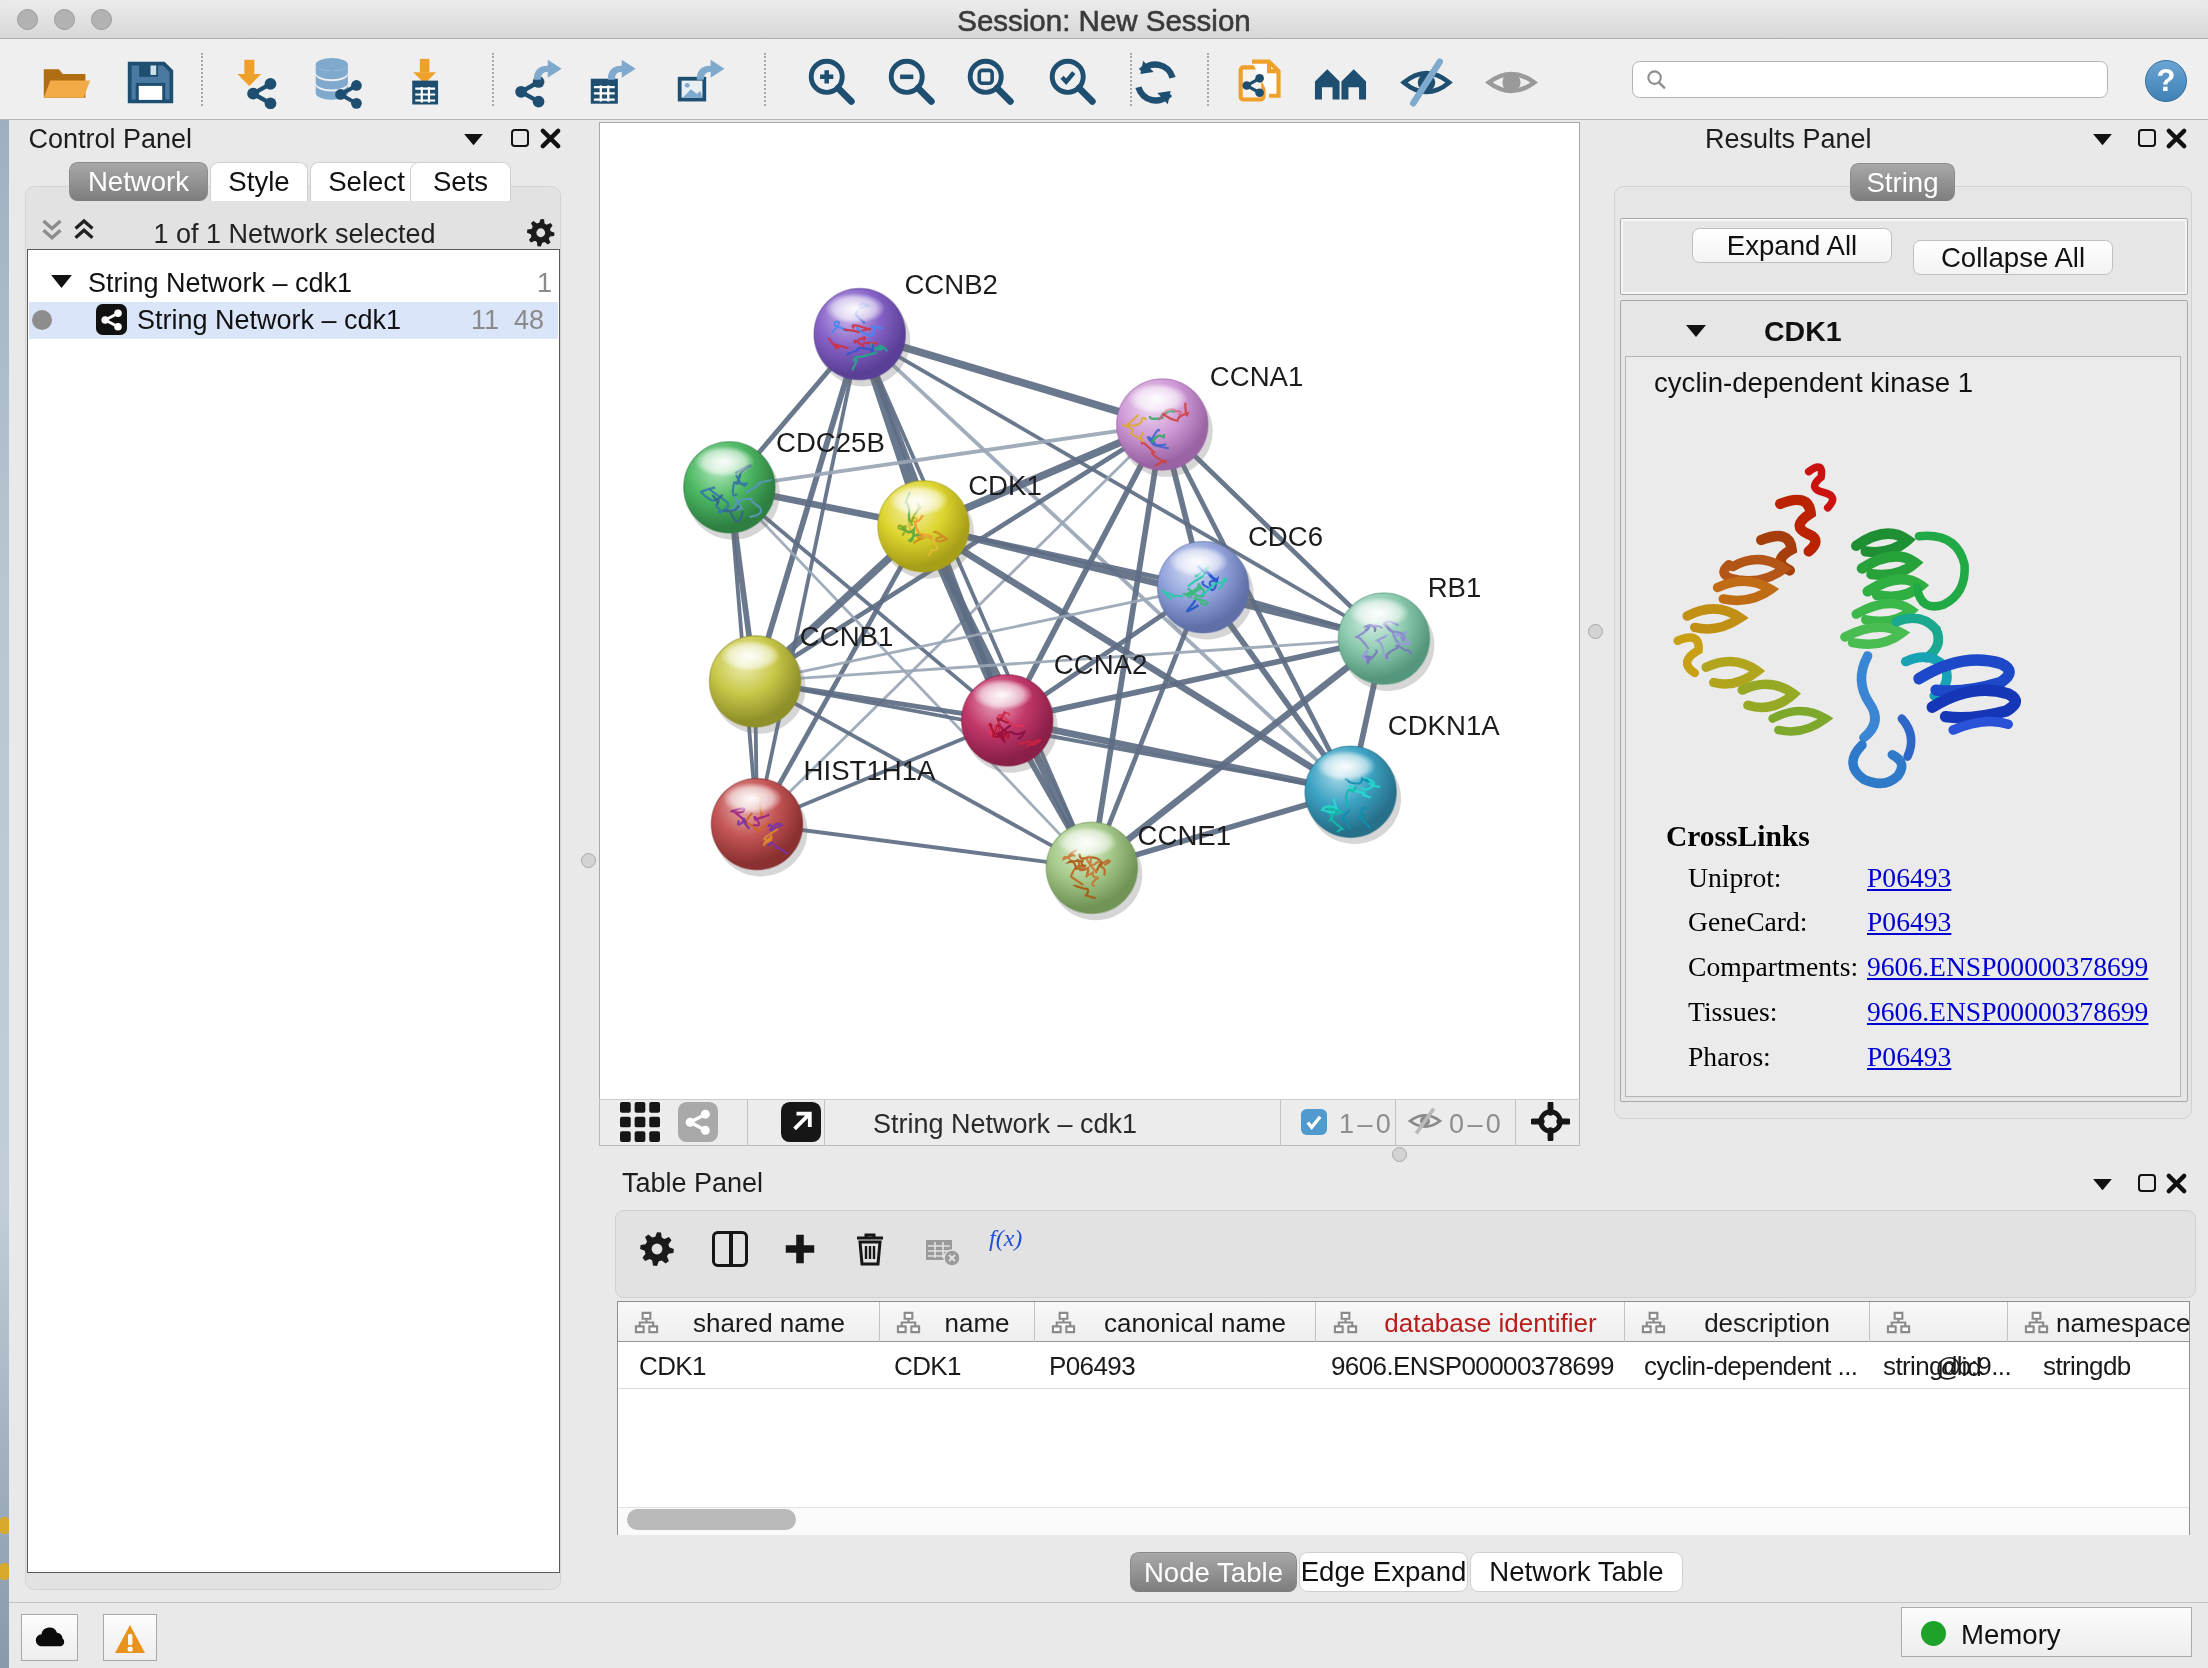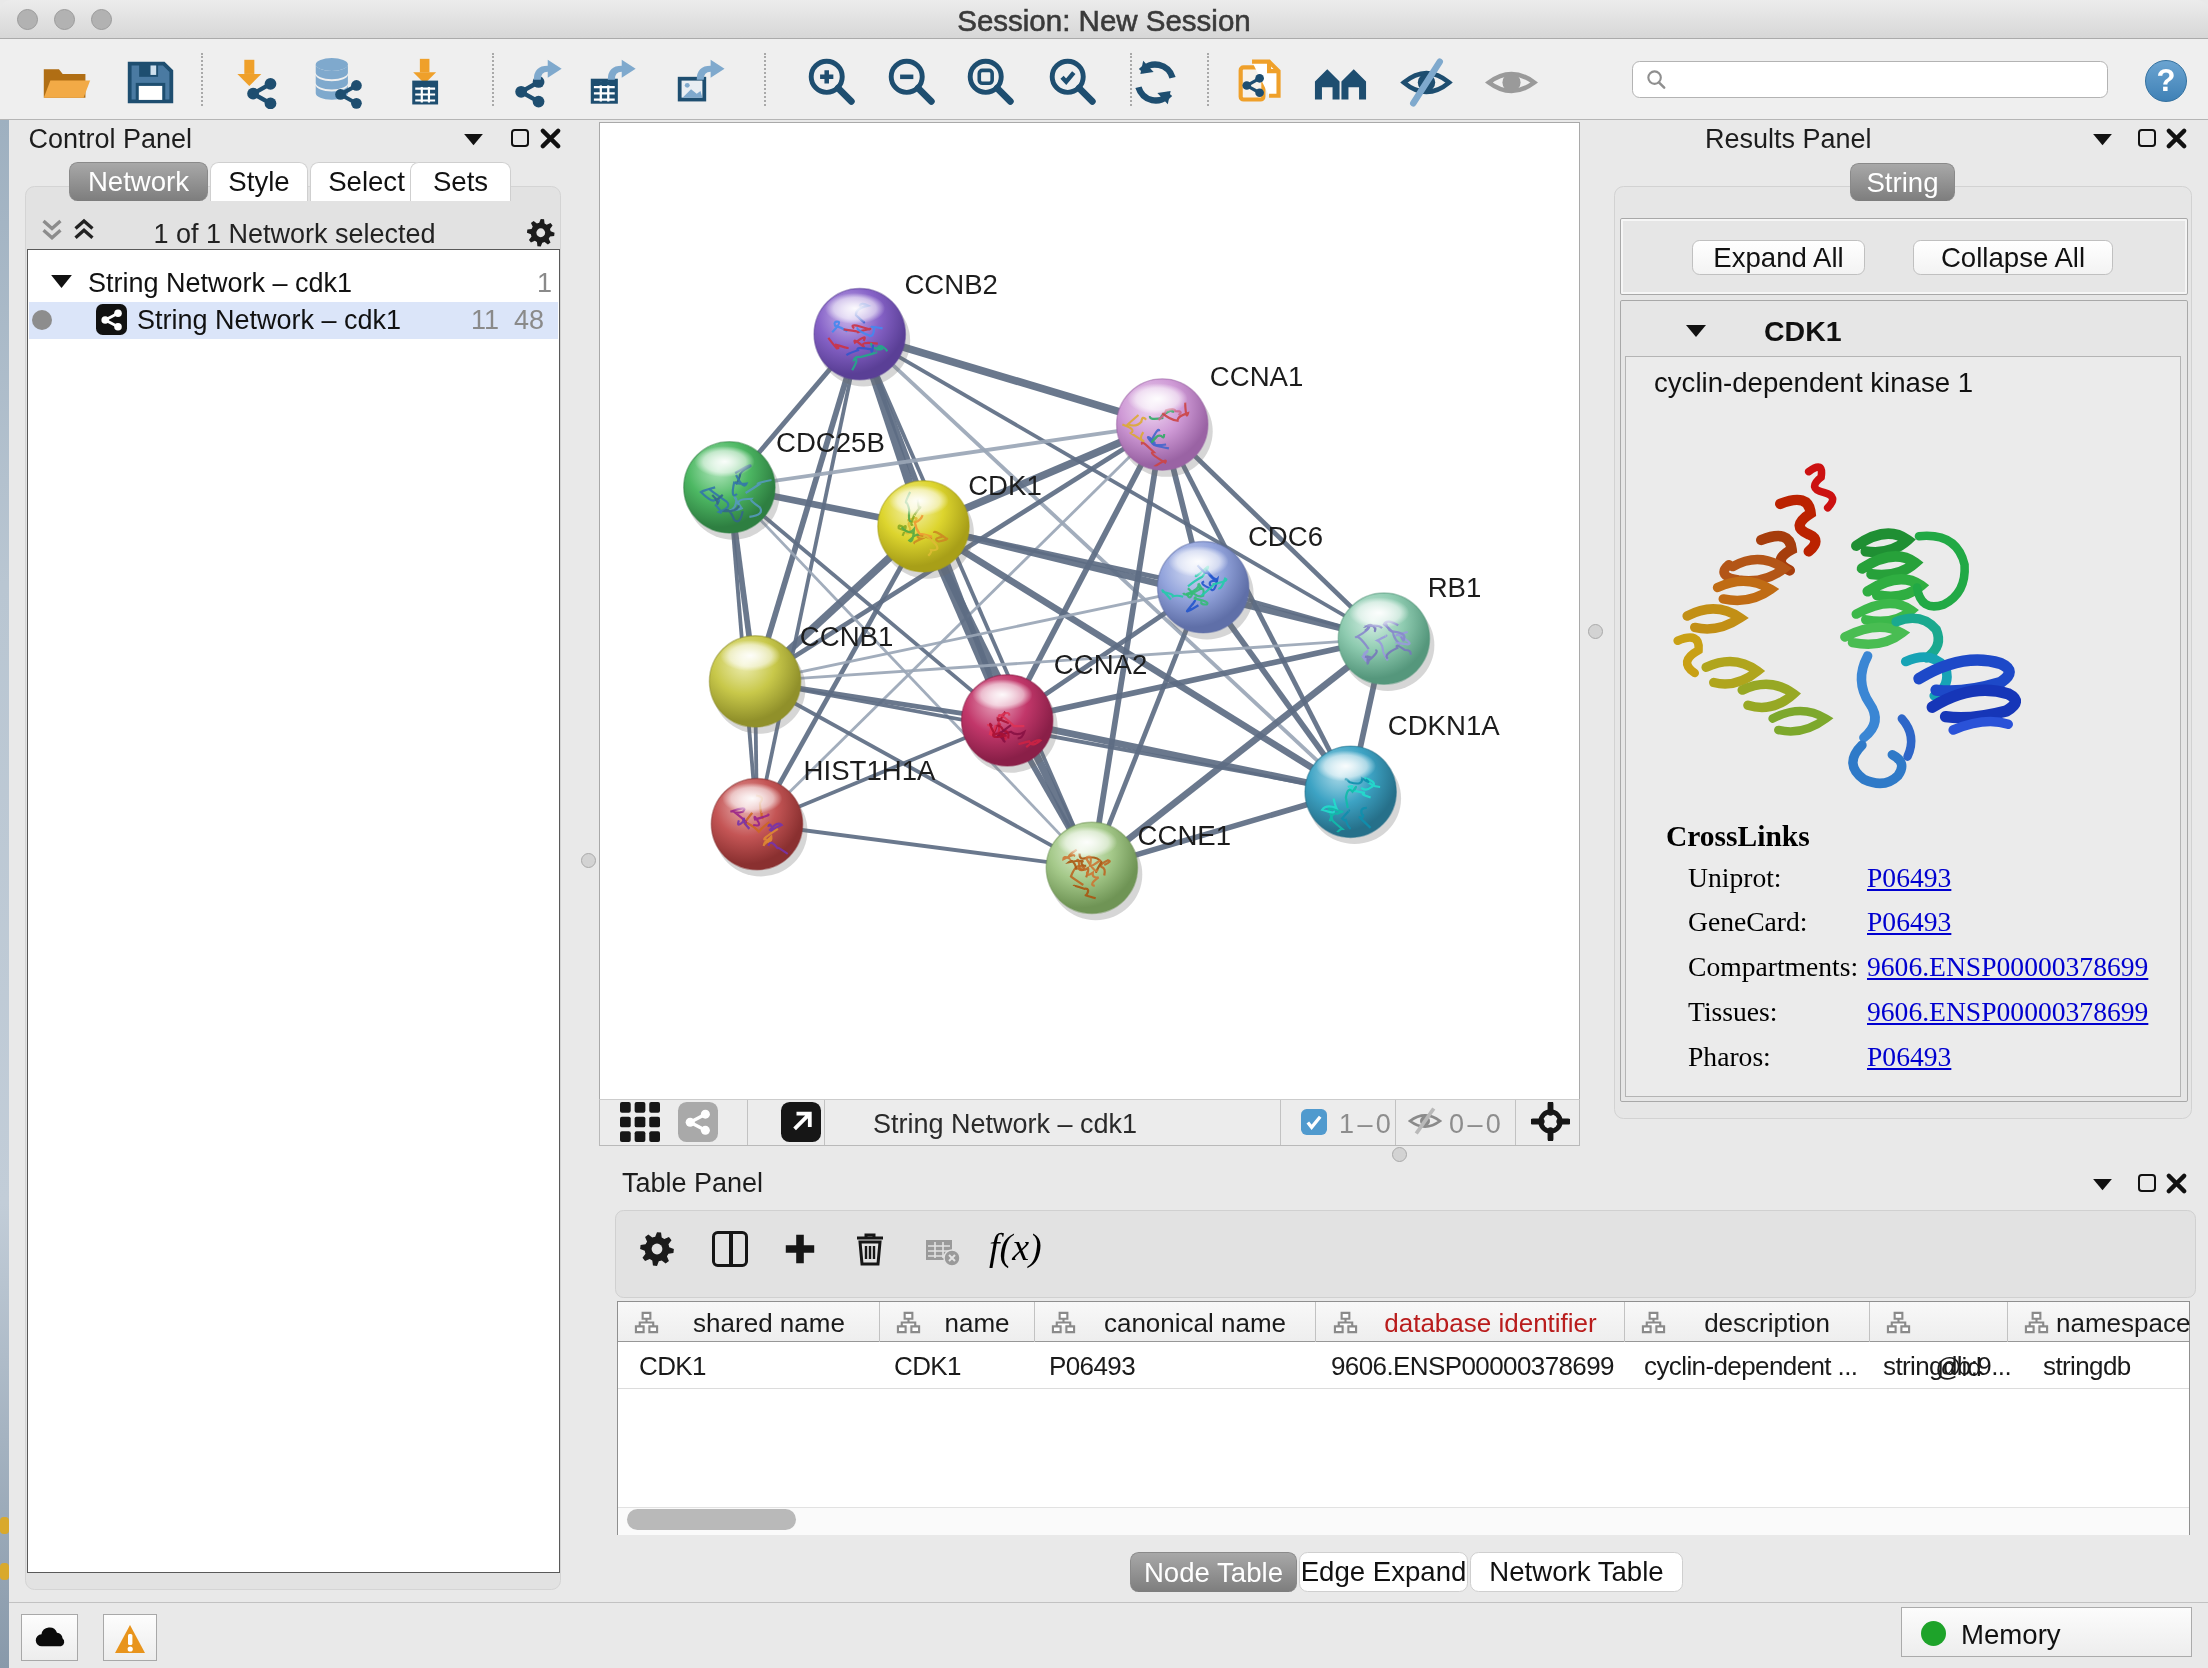--- a/index.html
+++ b/index.html
@@ -584,21 +584,21 @@
 <svg class="ico" style="left:2091px;top:132px" width="23" height="15" viewBox="0 0 24 16">
     <path d="M2 2 H22 L12 14 Z" fill="#111"></path>
   </svg>
 <div class="abs" style="left:2138px;top:129px;width:18px;height:18px;border:2.4px solid #111;border-radius:3.8px;"></div>
 <svg class="ico" style="left:2166px;top:128px" width="21" height="21" viewBox="0 0 22 22">
     <path d="M3 3 L19 19 M19 3 L3 19" stroke="#111" stroke-width="4.5" stroke-linecap="round"></path>
   </svg>
 <div class="abs" style="left:1614px;top:186px;width:578px;height:933px;background:#e6e6e6;border-radius:9.5px;border:1px solid #d2d2d2;"></div>
 <div class="abs tab tabsel" style="left:1850px;top:163px;width:105px;height:38px;">String</div>
 <div class="abs" style="left:1620px;top:218px;width:568px;height:77px;border:1.9px solid #a8a8a8;border-radius:1.9px;box-shadow:0 0 0 1.9px #f6f6f6 inset;"></div>
-<div class="btn" style="left:1692px;top:240px;width:173px;height:35px;">Expand All</div>
+<div class="btn" style="left:1692px;top:228px;width:200px;height:35px;">Expand All</div>
 <div class="btn" style="left:1913px;top:240px;width:200px;height:35px;">Collapse All</div>
 <div class="abs" style="left:1620px;top:300px;width:568px;height:802px;border:1.9px solid #a8a8a8;border-radius:1.9px;"></div>
 <svg class="ico" style="left:1684px;top:323px" width="24" height="16" viewBox="0 0 24 16">
     <path d="M2 2 H22 L12 14 Z" fill="#111"></path>
   </svg>
 <div class="abs" style="left:1764px;top:315px;font-size:28.5px;font-weight:700;color:#111;">CDK1</div>
 <div class="abs" style="left:1625px;top:356px;width:556px;height:741px;border:1.9px solid #b4b4b4;background:#ebebeb;"></div>
 <div class="abs" style="left:1654px;top:367px;font-size:27.6px;color:#111;">cyclin-dependent kinase 1</div>
 <svg class="abs" style="left:1666px;top:445px" width="371" height="361" viewBox="0 0 390 380">
     <path d="M150 28 Q166 16 163 34 Q148 46 166 50 Q182 54 170 66" fill="none" stroke="#cc1111" stroke-width="8" stroke-linecap="round"></path>
@@ -661,21 +661,21 @@
     <path d="M5 8 H31" stroke="#161616" stroke-width="3"></path>
     <path d="M14 8 V5 H22 V8" fill="none" stroke="#161616" stroke-width="3"></path>
     <path d="M14 16v13M18 16v13M22 16v13" stroke="#161616" stroke-width="2.4"></path>
   </svg>
 <svg class="ico" style="left:924px;top:1234px" width="36" height="32" viewBox="0 0 36 32">
     <rect x="2" y="6" width="26" height="20" fill="#9a9a9a"></rect>
     <path d="M4 12h22M4 17h22M4 22h22M11 8v16M19 8v16" stroke="#e2e2e2" stroke-width="1.6"></path>
     <circle cx="28" cy="24" r="8" fill="#9a9a9a" stroke="#e2e2e2" stroke-width="1.5"></circle>
     <path d="M25 21l6 6M31 21l-6 6" stroke="#e2e2e2" stroke-width="2"></path>
   </svg>
-<div class="abs serif" style="left:989px;top:1225px;font-size:38px;font-style:italic;color:#000000;">f(x)</div>
+<div class="abs serif" style="left:989px;top:1225px;font-size:24px;font-style:italic;color:#1d4ed8;">f(x)</div>
 <div class="abs" style="left:617px;top:1301px;width:1573px;height:234px;background:#fff;border:1px solid #8f8f8f;"></div>
 <div class="abs" style="left:618px;top:1302px;width:1571px;height:40px;background:linear-gradient(#f8f8f8,#eeeeee);border-bottom:1.9px solid #979797;"></div>
 <div class="abs" style="left:879px;top:1302px;width:0;height:40px;border-left:1.4px solid #c2c2c2;"></div>
 <svg class="ico" style="left:634px;top:1311px" width="25" height="25" viewBox="0 0 26 26">
     <path d="M9 2h8v6h-8zM2 16h8v6H2zM16 16h8v6h-8zM13 8v4M6 16v-4h14v4" stroke="#8a8a8a" stroke-width="2.2" fill="#fff"></path>
   </svg>
 <div class="abs" style="left:667px;top:1308px;width:204px;text-align:center;font-size:26px;color:#1a1a1a;">shared name</div>
 <div class="abs" style="left:1034px;top:1302px;width:0;height:40px;border-left:1.4px solid #c2c2c2;"></div>
 <svg class="ico" style="left:896px;top:1311px" width="25" height="25" viewBox="0 0 26 26">
     <path d="M9 2h8v6h-8zM2 16h8v6H2zM16 16h8v6h-8zM13 8v4M6 16v-4h14v4" stroke="#8a8a8a" stroke-width="2.2" fill="#fff"></path>

